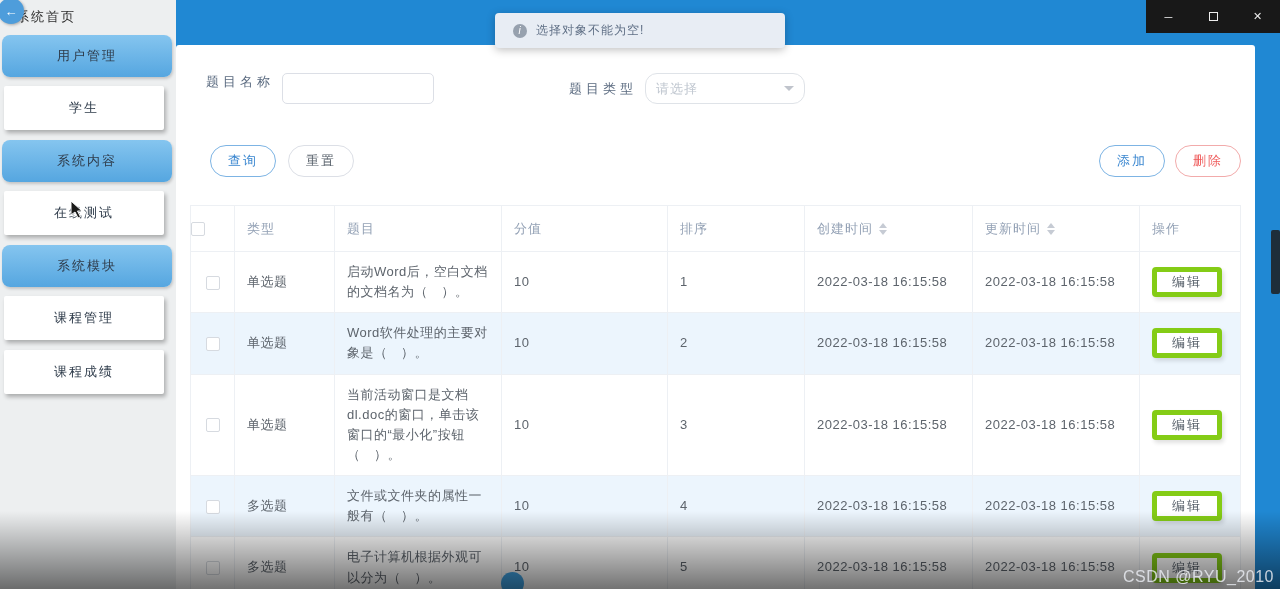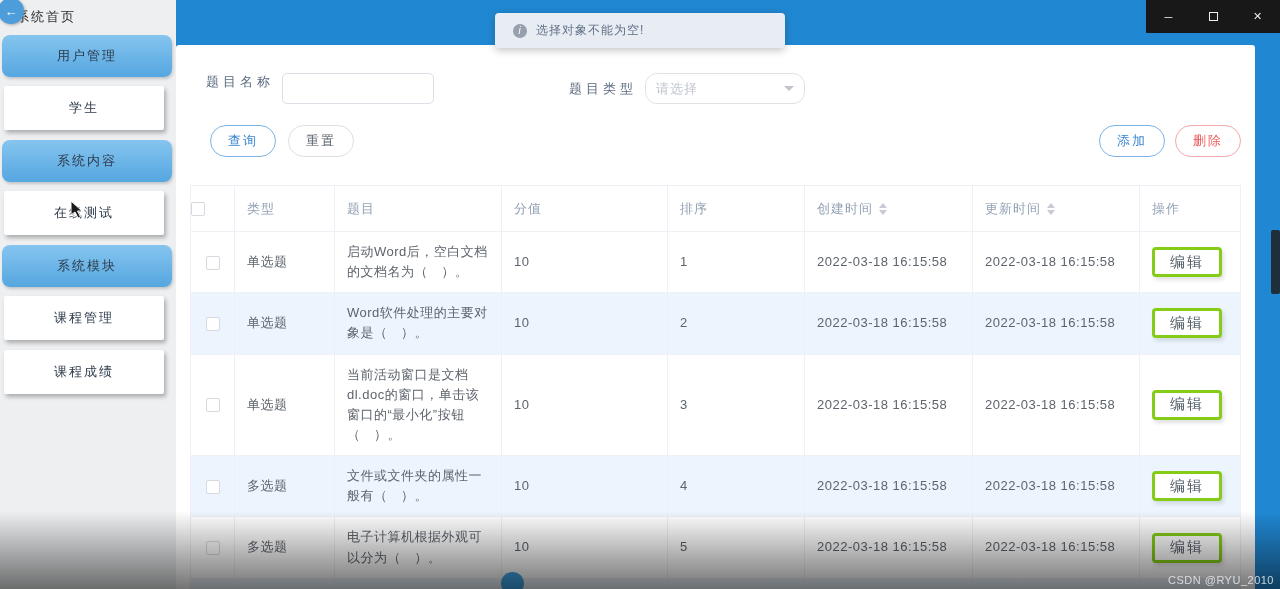--- a/index.html
+++ b/index.html
@@ -45,21 +45,21 @@
     outline:none; padding:0 10px; font-size:13px; color:#333; }
   .f-group2 { display:flex; align-items:center; margin-left:135px; }
   .f-select { width:160px; height:31px; border:1px solid #dfe3e8; border-radius:12px;
     display:flex; align-items:center; justify-content:space-between; padding:0 10px; cursor:pointer; background:#fff; }
   .f-select .ph { color:#bfc6cf; font-size:13px; letter-spacing:1px; }
   .sel-caret { width:0; height:0; border-left:5px solid transparent; border-right:5px solid transparent;
     border-top:5px solid #c0c4cc; }
 
   .btn-row { display:flex; align-items:center; margin-top:21px; padding-left:20px; }
   .btn { height:32px; padding:0 17px; border-radius:16px; background:#fff; font-size:13px; cursor:pointer;
-    display:inline-flex; align-items:center; justify-content:center; letter-spacing:2px; }
+    display:inline-flex; align-items:center; justify-content:center; letter-spacing:2px;margin-top:20px; }
   .btn-search { border:1px solid #7db4e4; color:#3b87d0; }
   .btn-reset  { border:1px solid #dcdfe6; color:#57606a; margin-left:12px; }
   .spacer { flex:1; }
   .btn-add { border:1px solid #7db4e4; color:#3b87d0; margin-right:10px; }
   .btn-del { border:1px solid #f2abab; color:#ef5b5b; }
 
   
   .grid { width:100%; margin-top:28px; border-collapse:collapse; table-layout:fixed; }
   .grid th, .grid td { border:1px solid #edf0f4; font-weight:normal; overflow:hidden; }
   .grid th { height:46px; text-align:left; padding:0 12px; font-size:13px; color:#93a1b5; letter-spacing:1px; }
@@ -67,29 +67,29 @@
   .grid tbody tr { height:54px; }
   .grid tbody tr:nth-child(even) { background:#ecf5fd; }
   .col-check { text-align:center; padding:0 !important; }
   .checkbox { display:inline-block; width:14px; height:14px; border:1px solid #d6dae0; border-radius:2px;
     background:#fff; vertical-align:middle; cursor:pointer; }
   .sort-carets { display:inline-flex; flex-direction:column; margin-left:6px; vertical-align:middle; }
   .caret-up { width:0; height:0; border-left:4px solid transparent; border-right:4px solid transparent;
     border-bottom:5px solid #c6cbd4; margin-bottom:2px; }
   .caret-down { width:0; height:0; border-left:4px solid transparent; border-right:4px solid transparent;
     border-top:5px solid #c6cbd4; }
-  .edit-btn { height:30px; padding:0 15px; border:3px solid #84cc16; border-radius:4px; background:#fff;
-    color:#57606a; font-size:15px; box-shadow:2px 3px 4px rgba(0,0,0,0.12); letter-spacing:2px; cursor:pointer; }
+  .edit-btn { height:30px; padding:0 15px; border:5px solid #84cc16; border-radius:4px; background:#fff;
+    color:#57606a; font-size:13px; box-shadow:2px 3px 4px rgba(0,0,0,0.12); letter-spacing:2px; cursor:pointer; }
 
   
   .spinner { position:absolute; left:501px; top:572px; width:23px; height:23px; border-radius:50%;
     background:#41a6e8; z-index:35; }
   .bottom-shade { position:absolute; left:0; right:0; bottom:0; height:78px;
     background:linear-gradient(180deg,rgba(0,0,0,0),rgba(0,0,0,0.55)); z-index:40; pointer-events:none; }
-  .watermark { position:absolute; right:6px; bottom:3px; color:rgba(230,233,238,0.85); font-size:11px;
+  .watermark { position:absolute; right:6px; bottom:3px; color:rgba(230,233,238,0.85); font-size:16px;
     z-index:45; letter-spacing:0.5px; }
   .scroll-thumb { position:absolute; right:0; top:230px; width:9px; height:64px;
     background:rgba(30,30,30,0.85); border-radius:2px; z-index:50; cursor:grab; }
   .cursor { position:absolute; left:70px; top:200px; z-index:25; pointer-events:none; }
 </style>
 </head>
 <body>
 
 <div class="stage">
 

